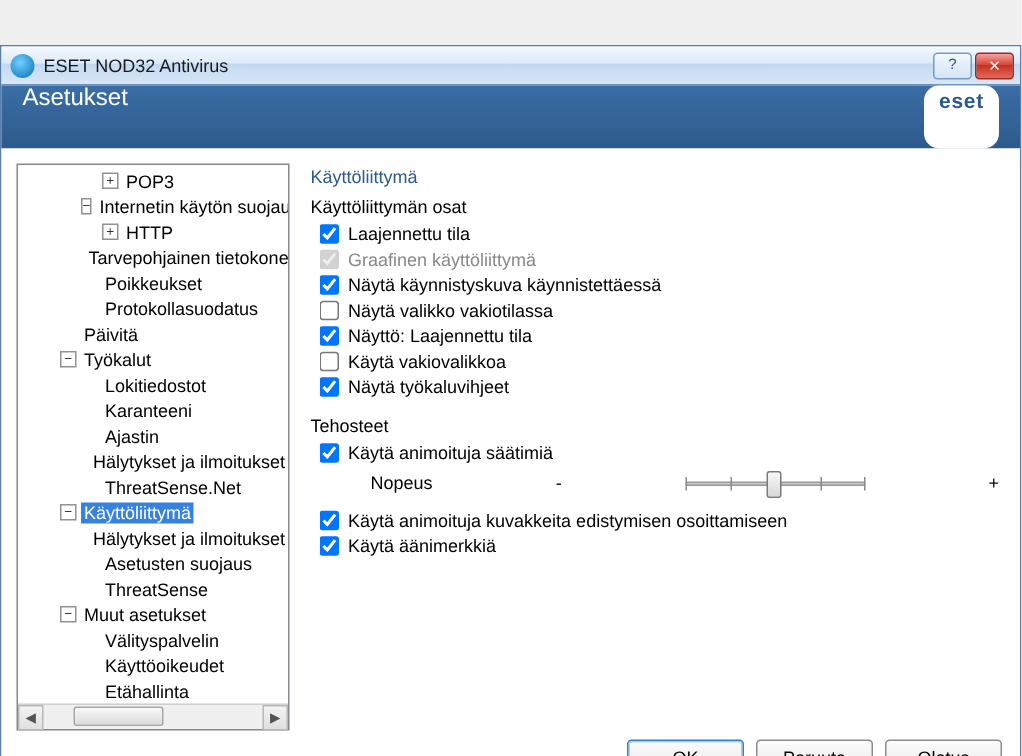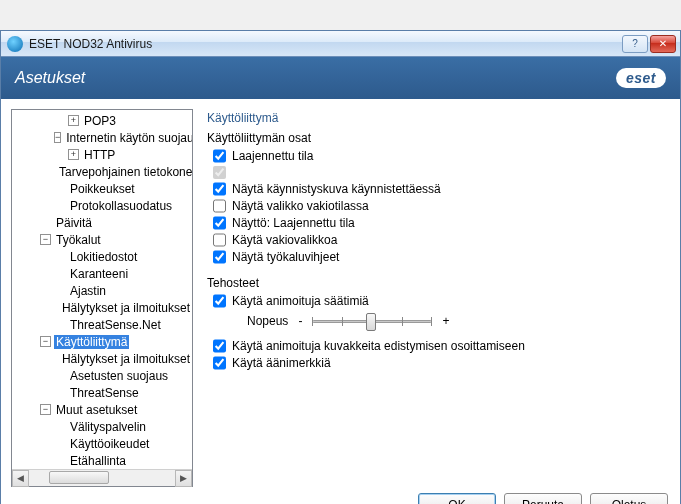--- a/index.html
+++ b/index.html
@@ -48,24 +48,22 @@
   }
   .tb-btn.close {
     background: linear-gradient(to bottom, #f5a3a0, #d64535 45%, #c62d1d 46%, #e46a5a);
     border-color: #9a2c20;
     color: #fff;
   }
   .subheader {
     height: 42px;
     background: linear-gradient(to bottom, #3a6ea5, #2d5a8c);
     display: flex;
-    align-items: center;
-    padding: 16px 14px;
+    padding: 0 14px;
     color: #fff;
-    font-style: italic;
   }
   .subheader-title { font-size: 16px; flex: 1; }
   .eset-logo {
     background: #fff;
     color: #2d5a8c;
     font-weight: bold;
     font-size: 14px;
     padding: 2px 10px;
     border-radius: 10px;
     letter-spacing: 0.5px;
@@ -153,20 +151,21 @@
     display: flex;
     margin: 3px 0 3px 6px;
   }
   .chk-row input { margin: 0 6px 0 0; }
   .chk-row.disabled { color: #888; }
   .slider-row {
     display: flex;
     align-items: center;
     margin: 2px 0 8px 40px;
     gap: 10px;
+    justify-content: space-between;
   }
   .slider {
     width: 120px; height: 20px; position: relative;
   }
   .slider .track {
     position: absolute; left: 0; right: 0; top: 9px;
     height: 3px; background: #c9c9c9; border: 1px solid #9a9a9a;
     border-radius: 2px;
   }
   .slider .tick {
@@ -322,20 +321,21 @@
     <div class="content">
       <div class="section-title">Käyttöliittymä</div>
       <div class="sub-title">Käyttöliittymän osat</div>
       <div id="checks1">
           <div class="chk-row">
             <input type="checkbox" checked="" style="">
             <span>Laajennettu tila</span>
           </div>
           <div class="chk-row disabled">
             <input type="checkbox" disabled="" checked="" style="">
+            <span>Graafinen käyttöliittymä</span>
           </div>
           <div class="chk-row">
             <input type="checkbox" checked="" style="">
             <span>Näytä käynnistyskuva käynnistettäessä</span>
           </div>
           <div class="chk-row">
             <input type="checkbox" style="">
             <span>Näytä valikko vakiotilassa</span>
           </div>
           <div class="chk-row">

